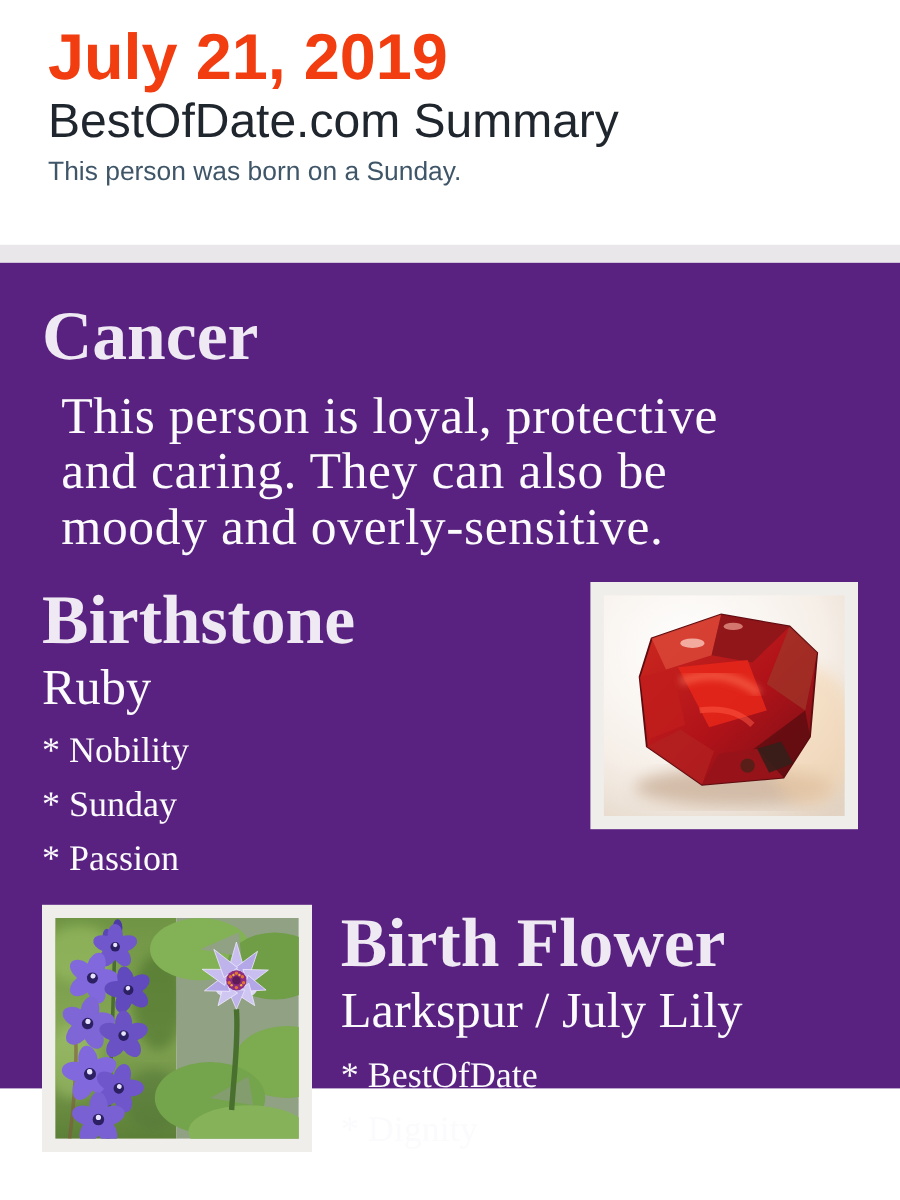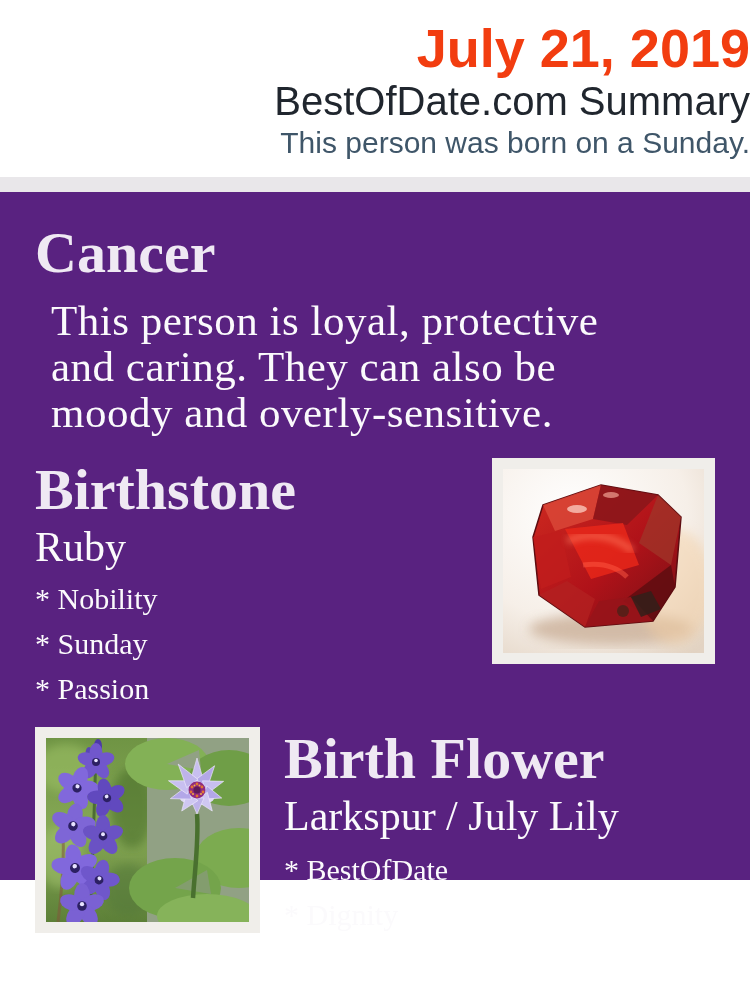--- a/index.html
+++ b/index.html
@@ -14,38 +14,38 @@
   }
   *{box-sizing:border-box;}
   html,body{margin:0;padding:0;}
   body{
     width:750px;height:1000px;
     background:#ffffff;
     font-family:"Liberation Sans","DejaVu Sans",sans-serif;
     overflow:hidden;
   }
   .header{
-    width:750px;height:177px;
-    text-align:right;
+    width:750px;height:204px;
+    text-align:left;
     padding-top:18px;
     background:#ffffff;
     padding-left:40px;
   }
   .date-title{
     font-size:54px;font-weight:bold;
     color:var(--date-orange);
     line-height:60px;margin:0;
   }
   .summary-title{
     font-size:40px;font-weight:normal;
     color:var(--title-dark);
     line-height:42px;margin:2px 0 0 0;
   }
   .born-note{
-    font-size:30px;
+    font-size:22px;
     color:var(--note-slate);
     line-height:38px;margin:2px 0 16px 0;
   }
   .divider{
     width:750px;height:15px;
     background:var(--divider-gray);
   }
   .purple-section{
     width:750px;height:688px;
     background:var(--bg-purple);

